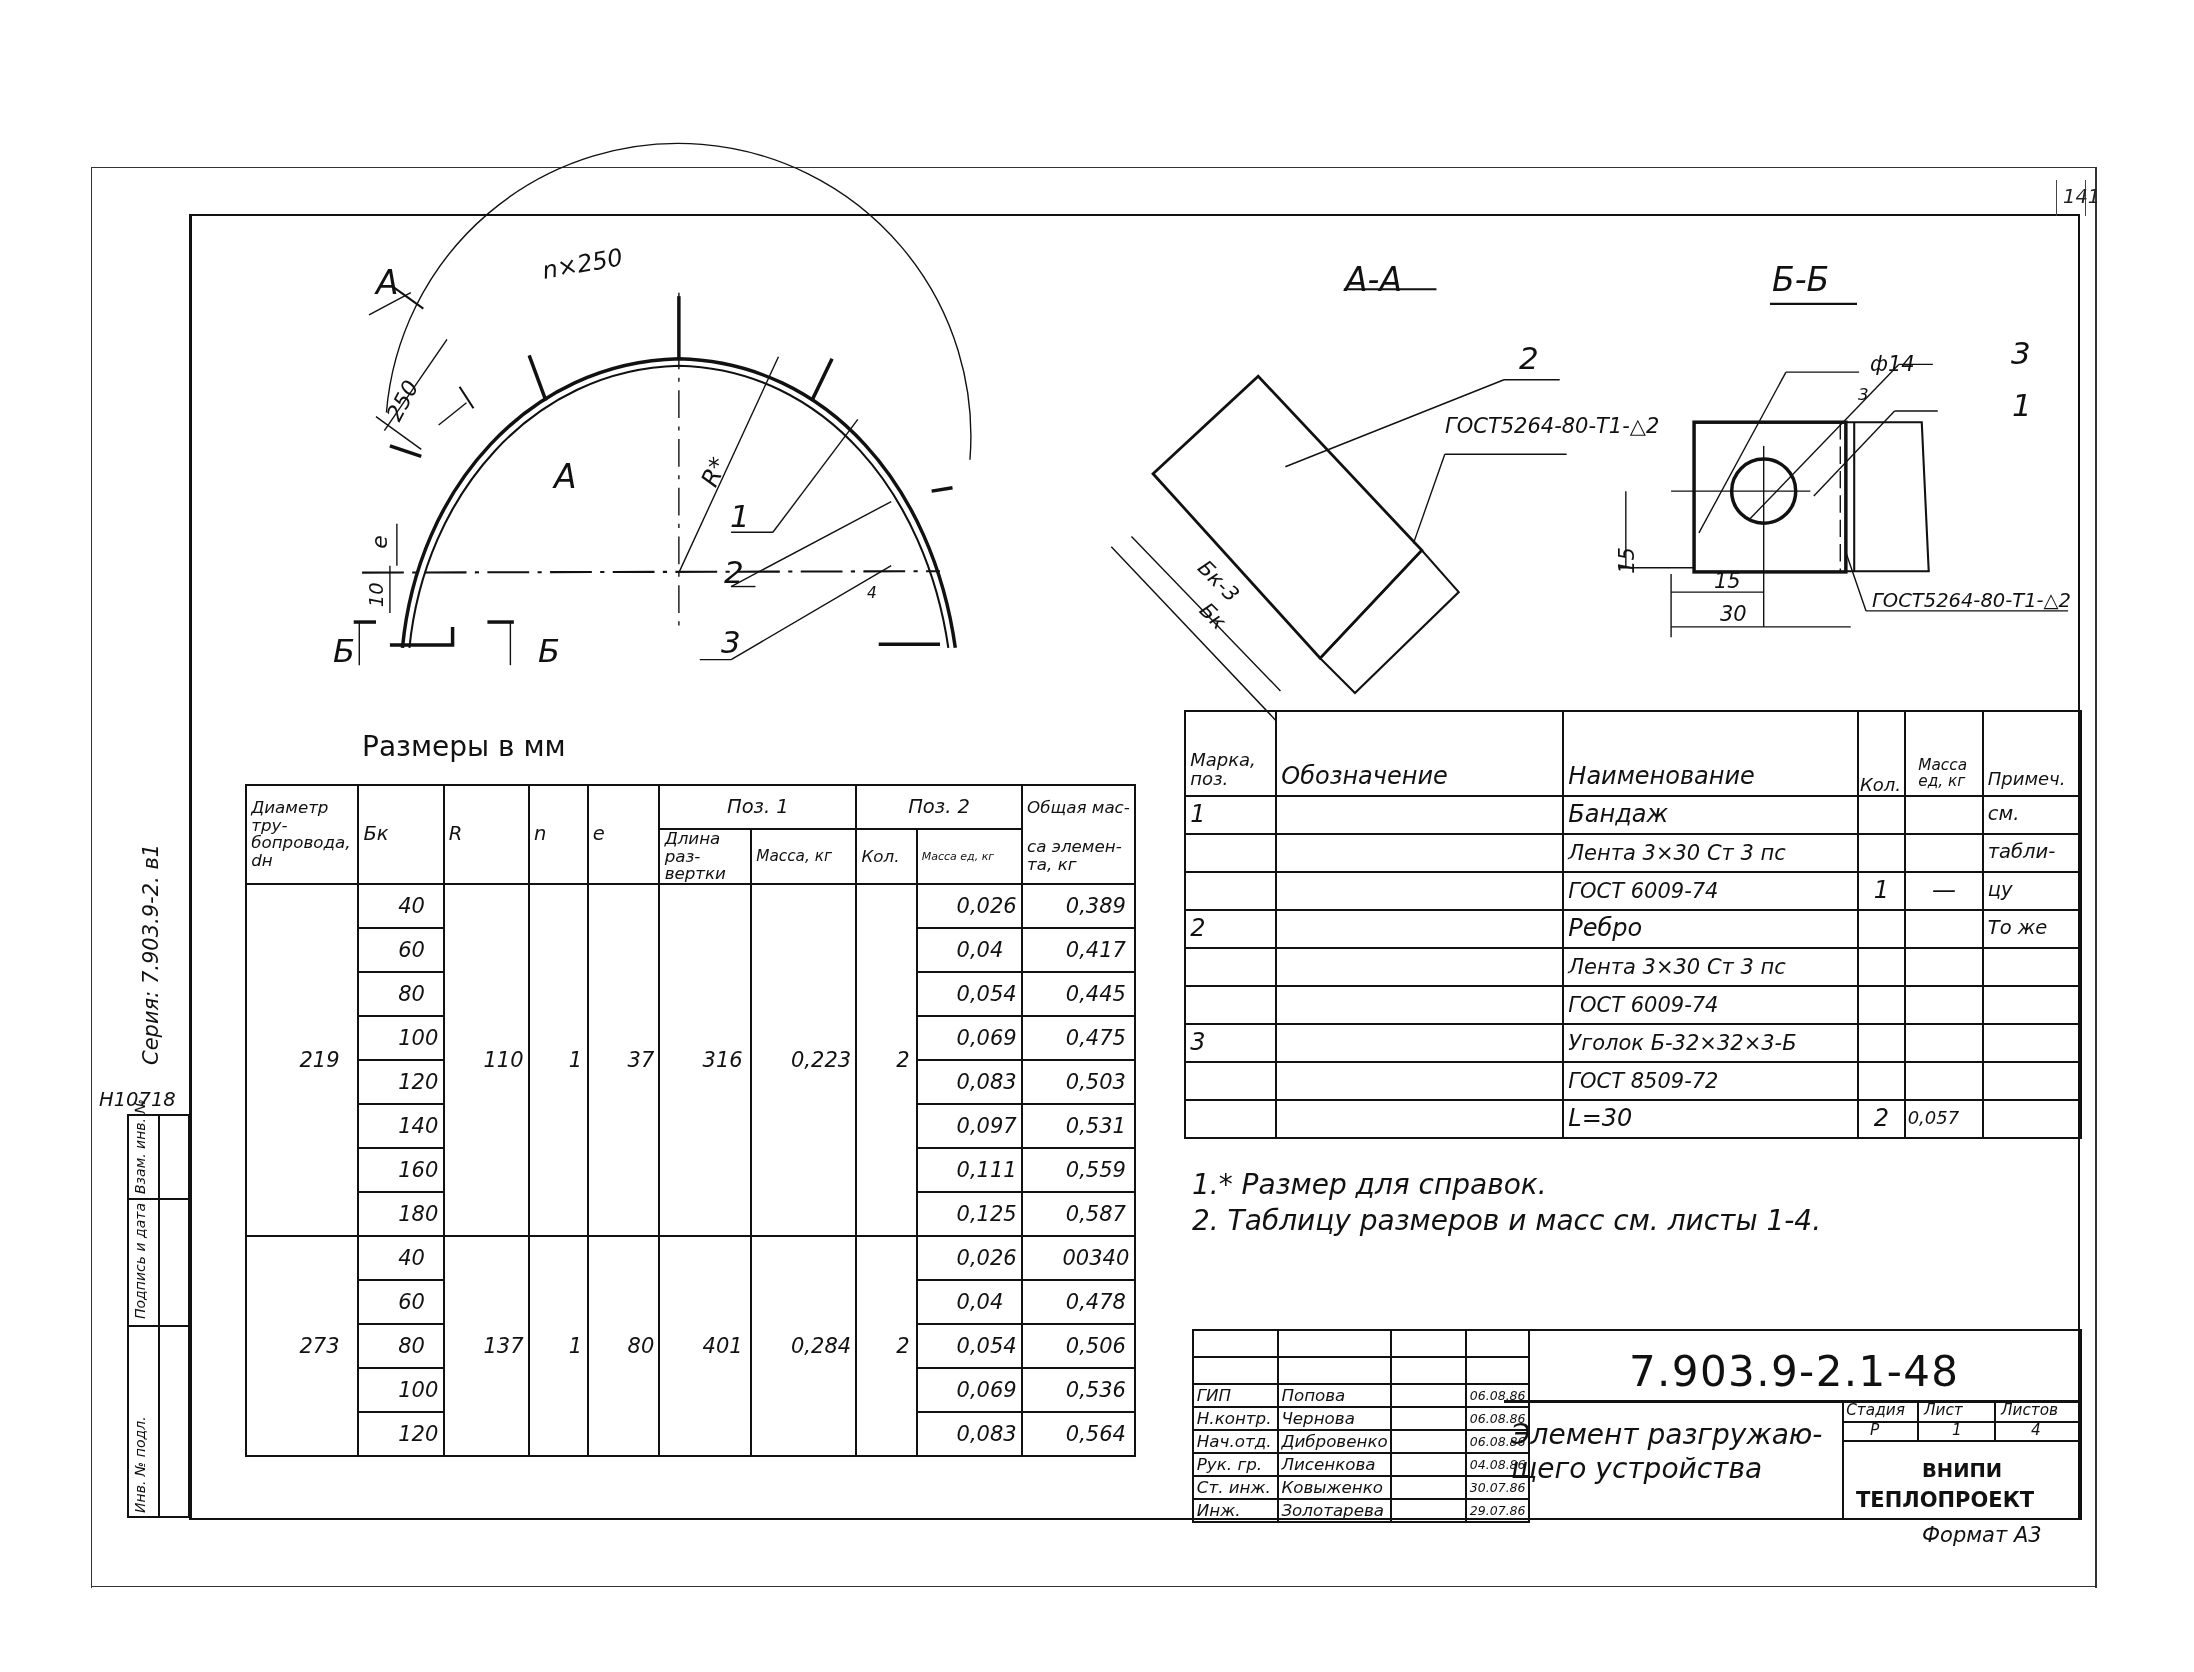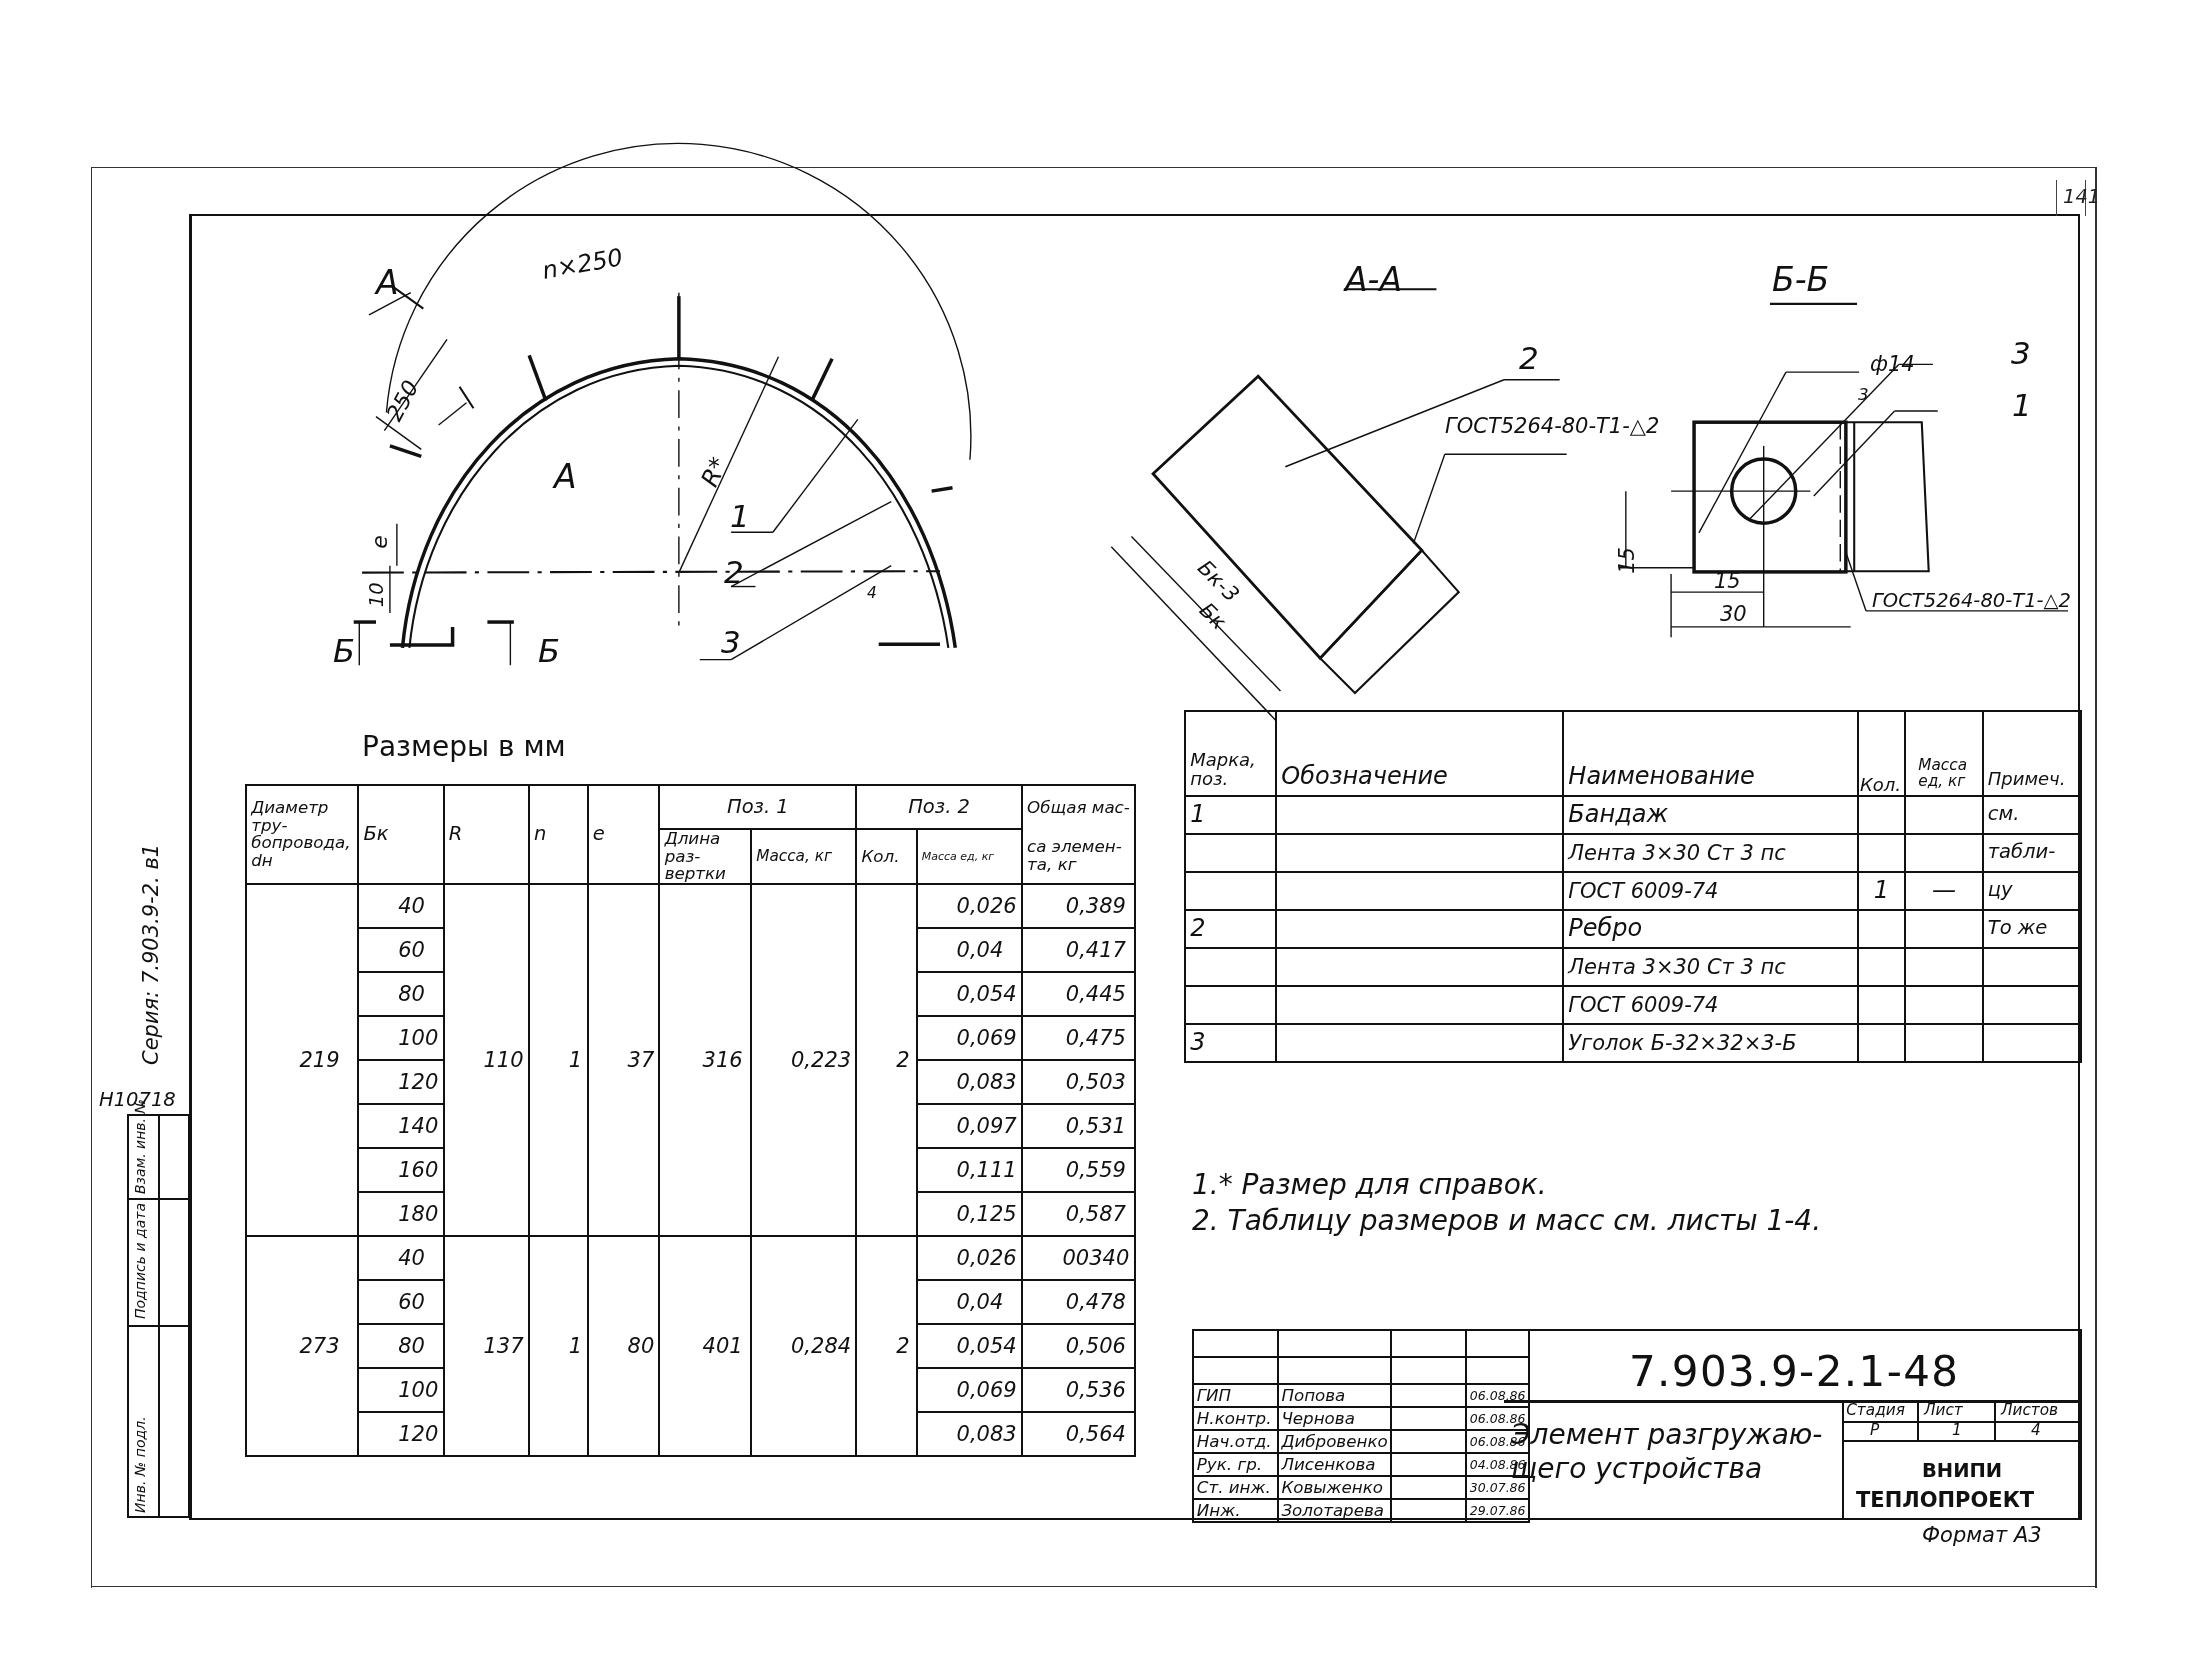--- a/index.html
+++ b/index.html
@@ -333,20 +333,36 @@
         <td></td>
       </tr>
   <tr>
         <td>3</td>
         <td></td>
         <td style="font-size:21px;">Уголок Б-32×32×3-Б</td>
         <td></td>
         <td></td>
         <td></td>
       </tr>
+  <tr>
+        <td></td>
+        <td></td>
+        <td style="font-size:21px;">ГОСТ 8509-72</td>
+        <td></td>
+        <td></td>
+        <td></td>
+      </tr>
+  <tr>
+        <td></td>
+        <td></td>
+        <td>L=30</td>
+        <td style="text-align:center;">2</td>
+        <td style="font-size:18px;padding:0 1.4px;">0,057</td>
+        <td></td>
+      </tr>
 </tbody>
   </table>
 
 <div id="notes" class="abs" style="left:1192px;top:1167px;">
   <div>1.* Размер для справок.</div>
   <div>2. Таблицу размеров и масс см. листы 1-4.</div>
 </div>
 
 <div class="tb-box" style="left:1192px;top:1329px;width:890px;height:191px;"></div>
 <table id="tb-left">

